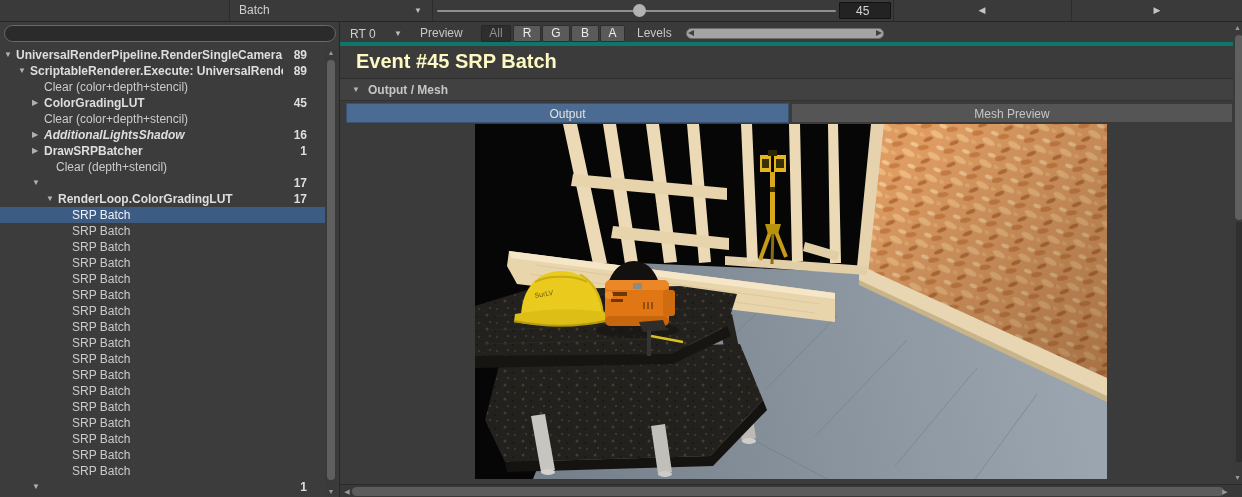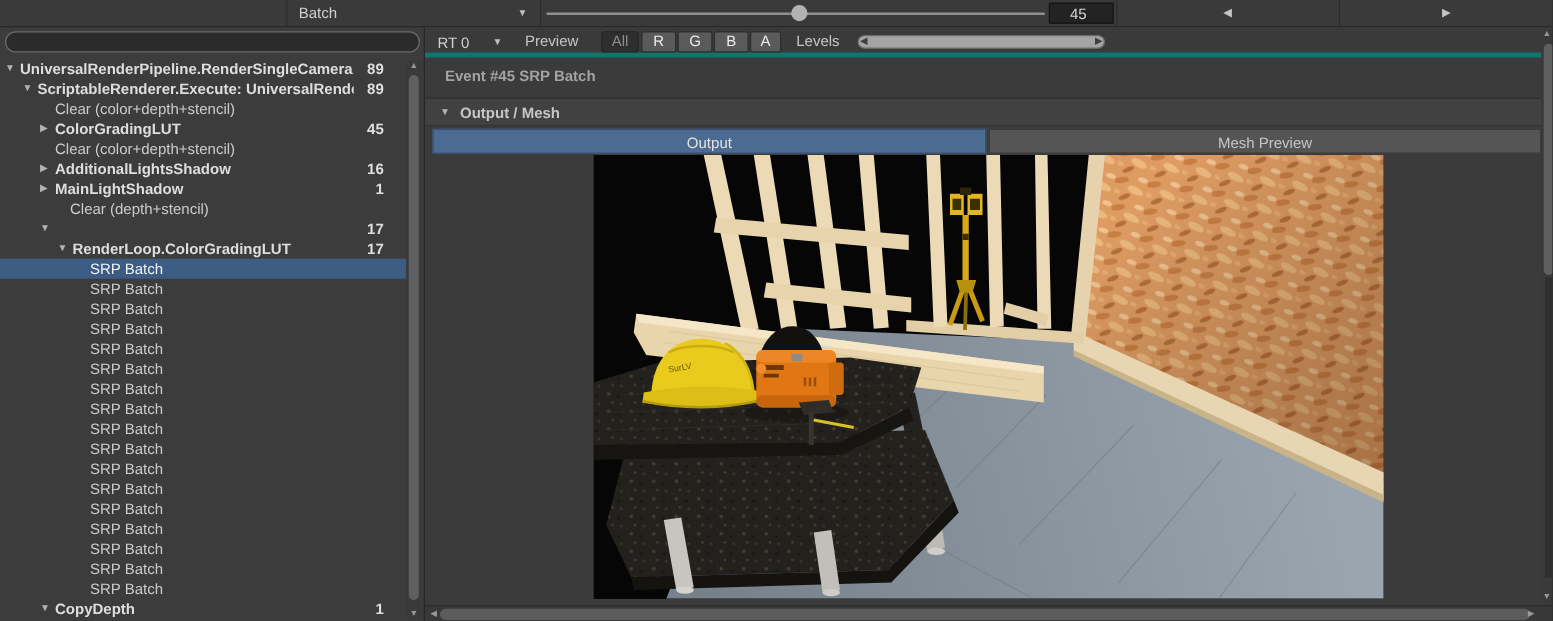--- a/index.html
+++ b/index.html
@@ -52,21 +52,21 @@
   #lbl-channels{left:80px;top:0;line-height:23px;color:#c6c6c6;}
   .chbtn{position:absolute;top:3px;height:17px;background:#5a5a5a;border:1px solid #2e2e2e;border-radius:2px;
       color:#ececec;text-align:center;line-height:15px;font-size:12px;}
   .chbtn.pressed{background:#2e2e2e;color:#8f8f8f;border-color:#262626;}
   #lbl-levels{left:297px;top:0;line-height:23px;color:#c6c6c6;}
   #levels-bar{left:346px;top:6px;width:198px;height:11px;background:#a4a4a4;border-radius:6px;border:1px solid #6d6d6d;}
   #levels-bar .hl{position:absolute;left:1px;top:1px;width:0;height:0;border-top:3.5px solid transparent;
       border-bottom:3.5px solid transparent;border-right:6px solid #3f3f3f;top:1px;}
   #levels-bar .hr{position:absolute;right:1px;top:1px;width:0;height:0;border-top:3.5px solid transparent;
       border-bottom:3.5px solid transparent;border-left:6px solid #3f3f3f;}
-  #ev-header{left:16px;top:24px;width:700px;height:31px;line-height:31px;font-size:12px;font-weight:bold;color:#a3a3a3;}
+  #ev-header{left:16px;top:24px;width:700px;height:31px;line-height:31px;font-size:20px;font-weight:bold;color:#fef9c3;}
   #foldbar{left:0;top:56px;width:893px;height:23px;background:#414141;border-top:1px solid #2e2e2e;border-bottom:1px solid #333;}
   #foldbar .caret{position:absolute;left:12px;top:0;font-size:8px;color:#b5b5b5;line-height:22px;}
   #foldbar .ftext{position:absolute;left:28px;top:0;line-height:22px;font-weight:bold;color:#c6c6c6;}
   .tab{position:absolute;top:81px;height:20px;text-align:center;line-height:20px;font-size:12px;}
   #tab-output{left:6px;width:443px;background:var(--tab,#4c6b93);color:#e2e2e2;border:1px solid #39506e;}
   #tab-mesh{left:451px;width:442px;background:#555;color:#c6c6c6;border:1px solid #3a3a3a;}
   #preview{left:135px;top:102px;width:632px;height:355px;background:#060606;}
   #rsb{left:893px;top:0;width:9px;height:461px;}
   #hsb{left:0;top:462px;width:902px;height:13px;background:#383838;border-top:1px solid #2a2a2a;}
   #hsb .sb-arrow{width:10px;line-height:13px;}
@@ -111,26 +111,26 @@
         <div class="trow bold" style="top: 48px;">
           <span class="tarrow" style="left: 32px;">▶</span>
           <span class="tlabel" style="left: 44px;">ColorGradingLUT</span>
           <span class="tcount">45</span>
         </div>
         <div class="trow" style="top: 64px;">
           <span class="tlabel" style="left: 44px;">Clear (color+depth+stencil)</span>
         </div>
         <div class="trow bold" style="top: 80px;">
           <span class="tarrow" style="left: 32px;">▶</span>
-          <span class="tlabel" style="left: 44px;">AdditionalLightsShadow</span>
+          <span class="tlabel" style="left: 44px; font-style: italic;">AdditionalLightsShadow</span>
           <span class="tcount">16</span>
         </div>
         <div class="trow bold" style="top: 96px;">
           <span class="tarrow" style="left: 32px;">▶</span>
-          <span class="tlabel" style="left: 44px;">MainLightShadow</span>
+          <span class="tlabel" style="left: 44px;">DrawSRPBatcher</span>
           <span class="tcount">1</span>
         </div>
         <div class="trow" style="top: 112px; margin-left: 12px;">
           <span class="tlabel" style="left: 44px;">Clear (depth+stencil)</span>
         </div>
         <div class="trow bold" style="top: 128px;">
           <span class="tarrow" style="left: 32px;">▼</span>
           <span class="tcount">17</span>
         </div>
         <div class="trow bold" style="top: 144px;">
@@ -184,21 +184,20 @@
           <span class="tlabel" style="left: 72px;">SRP Batch</span>
         </div>
         <div class="trow" style="top: 400px;">
           <span class="tlabel" style="left: 72px;">SRP Batch</span>
         </div>
         <div class="trow" style="top: 416px;">
           <span class="tlabel" style="left: 72px;">SRP Batch</span>
         </div>
         <div class="trow bold" style="top: 432px;">
           <span class="tarrow" style="left: 32px;">▼</span>
-          <span class="tlabel" style="left: 44px;">CopyDepth</span>
           <span class="tcount">1</span>
         </div>
       </div>
     <div id="lsb" class="abs vsb">
       <span class="sb-arrow" style="top:0;">▲</span>
       <div class="sb-thumb" style="top:11px;height:420px;"></div>
       <span class="sb-arrow" style="bottom:0;">▼</span>
     </div>
   </div>
 

